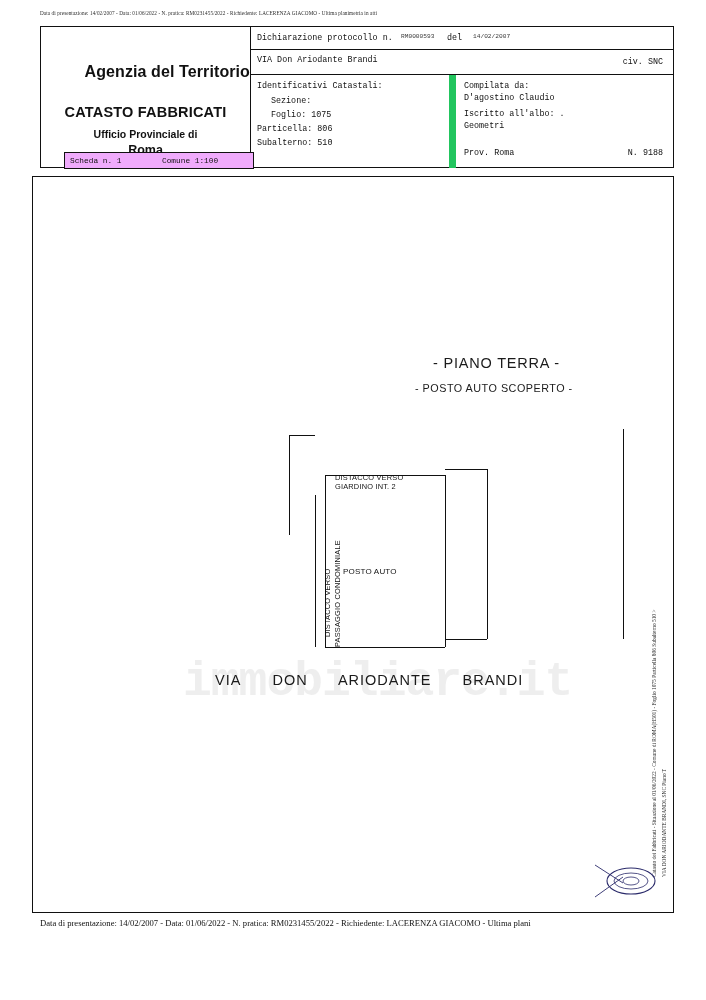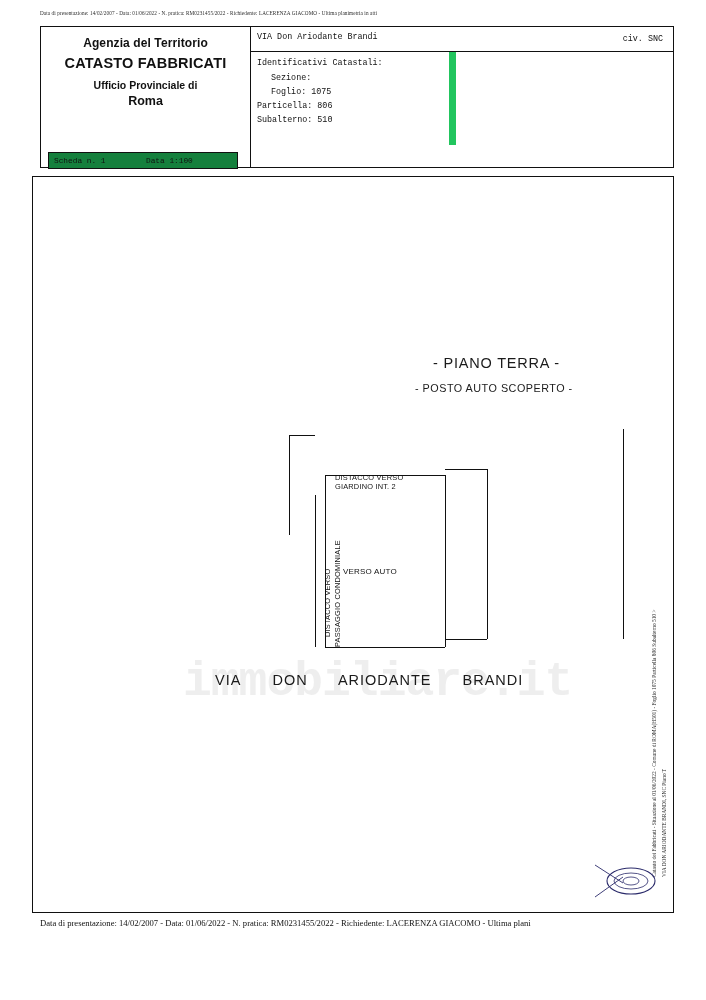--- a/index.html
+++ b/index.html
@@ -25,25 +25,25 @@
   .hdr{
     position:absolute;left:40px;top:26px;width:634px;height:142px;
     border:1px solid #111;box-sizing:border-box;
   }
   .hdr-left{
     position:absolute;left:0;top:0;width:210px;height:140px;
     box-sizing:border-box;border-right:1px solid #111;
     text-align:center;
   }
   .agenzia{
-    margin-top:9px;font-family:"Liberation Sans", sans-serif;
-    font-weight:bold;font-size:12px;letter-spacing:.1px;color:#111;
+    margin-top:36px;font-family:"Liberation Sans", sans-serif;
+    font-weight:bold;font-size:16px;letter-spacing:.1px;color:#111;text-align:right;
   }
   .catasto{
-    margin-top:5px;font-family:"Liberation Sans", sans-serif;
+    margin-top:23px;font-family:"Liberation Sans", sans-serif;
     font-weight:bold;font-size:14.5px;letter-spacing:.2px;color:#111;
   }
   .ufficio{
     margin-top:8px;font-family:"Liberation Sans", sans-serif;
     font-weight:bold;font-size:10.5px;color:#111;
   }
   .roma{
     margin-top:3px;font-family:"Liberation Sans", sans-serif;
     font-weight:bold;font-size:12.5px;color:#111;
   }
@@ -73,22 +73,22 @@
   .ident-col{
     position:absolute;left:0;top:0;width:205px;height:93px;
     box-sizing:border-box;border-right:7px solid #22c55e;
   }
   .ident-col div{position:absolute;left:6px;}
   .comp-col{position:absolute;left:205px;top:0;right:0;height:93px;}
   .comp-col div{position:absolute;left:8px;}
 
   
   .scheda-bar{
-    position:absolute;left:48px;top:152px;width:190px;height:17px;
-    border:1px solid #111;box-sizing:border-box;background:#15803d;
+    position:absolute;left:64px;top:152px;width:190px;height:17px;
+    border:1px solid #111;box-sizing:border-box;background:#f0abfc;
     font-family:"Liberation Mono", monospace;font-size:7.8px;color:#111;
   }
   .scheda-bar .a{position:absolute;left:5px;top:4px;}
   .scheda-bar .b{position:absolute;left:97px;top:4px;}
 
   
   .frame{
     position:absolute;left:32px;top:176px;width:642px;height:737px;
     border:1px solid #111;box-sizing:border-box;
   }
@@ -174,20 +174,26 @@
 
     <div class="hdr-left">
       <div class="agenzia">Agenzia del Territorio</div>
       <div class="catasto">CATASTO FABBRICATI</div>
       <div class="ufficio">Ufficio Provinciale di</div>
       <div class="roma">Roma</div>
     </div>
 
     <div class="hdr-right">
 
+      <div class="row1">
+        <span class="prot-label">Dichiarazione protocollo n.</span>
+        <span class="prot-num">RM0000593</span>
+        <span class="prot-del">del</span>
+        <span class="prot-date">14/02/2007</span>
+      </div>
 
 
       <div class="row2" style="height:24px;">
         <span class="cellpad">VIA Don Ariodante Brandi</span>
         <span class="civ">
           <span>civ.</span>
           <span>SNC</span>
         </span>
       </div>
 
@@ -202,28 +208,45 @@
           <div style="top:49px;">
             <span>Particella:</span>
             <span>806</span>
           </div>
           <div style="top:63px;">
             <span>Subalterno:</span>
             <span>510</span>
           </div>
         </div>
 
+        <div class="comp-col">
+          <div style="top:6px;">Compilata da:</div>
+          <div style="top:18px;">D'agostino Claudio</div>
+          <div style="top:34px;">
+            <span>Iscritto all'albo:</span>
+            <span>.</span>
+          </div>
+          <div style="top:46px;">Geometri</div>
+          <div style="top:73px;">
+            <span>Prov.</span>
+            <span>Roma</span>
+          </div>
+          <div style="top:73px;left:auto;right:10px;">
+            <span>N.</span>
+            <span>9188</span>
+          </div>
+        </div>
       </div>
 
     </div>
   </div>
 
   <div class="scheda-bar">
     <span class="a">Scheda n. 1</span>
-    <span class="b">Data 1:100</span>
+    <span class="b">Comune 1:100</span>
   </div>
 
   <div class="frame">
 
     <div class="wm">immobiliare.it</div>
 
     <div class="title-pt" style="left:400px;top:178px;">- PIANO TERRA -</div>
     <div class="title-pa" style="left:382px;top:205px;">- POSTO AUTO SCOPERTO -</div>
 
     <div class="ln v" style="left:256px;top:258px;height:100px;"></div>
@@ -246,21 +269,21 @@
     <div class="ln v" style="left:454px;top:292px;height:170px;"></div>
     <div class="ln h" style="left:412px;top:462px;width:42px;"></div>
 
     <div class="ln v" style="left:590px;top:252px;height:210px;"></div>
 
     <div class="lbl" style="left:302px;top:296px;line-height:9px;">
       <span>DISTACCO VERSO</span><br>
       <span>GIARDINO INT. 2</span>
     </div>
 
-    <div class="lbl" style="left:310px;top:390px;font-size:8px;">VERSO AUTO</div>
+    <div class="lbl" style="left:310px;top:390px;font-size:8px;">POSTO AUTO</div>
 
     <div class="lbl rot" style="left:290px;top:460px;">DISTACCO VERSO</div>
     <div class="lbl rot" style="left:300px;top:470px;">PASSAGGIO CONDOMINIALE</div>
 
     <div class="street" style="left:182px;top:495px;">
       <span>VIA</span>
       <span>DON</span>
       <span>ARIODANTE</span>
       <span>BRANDI</span>
     </div>

